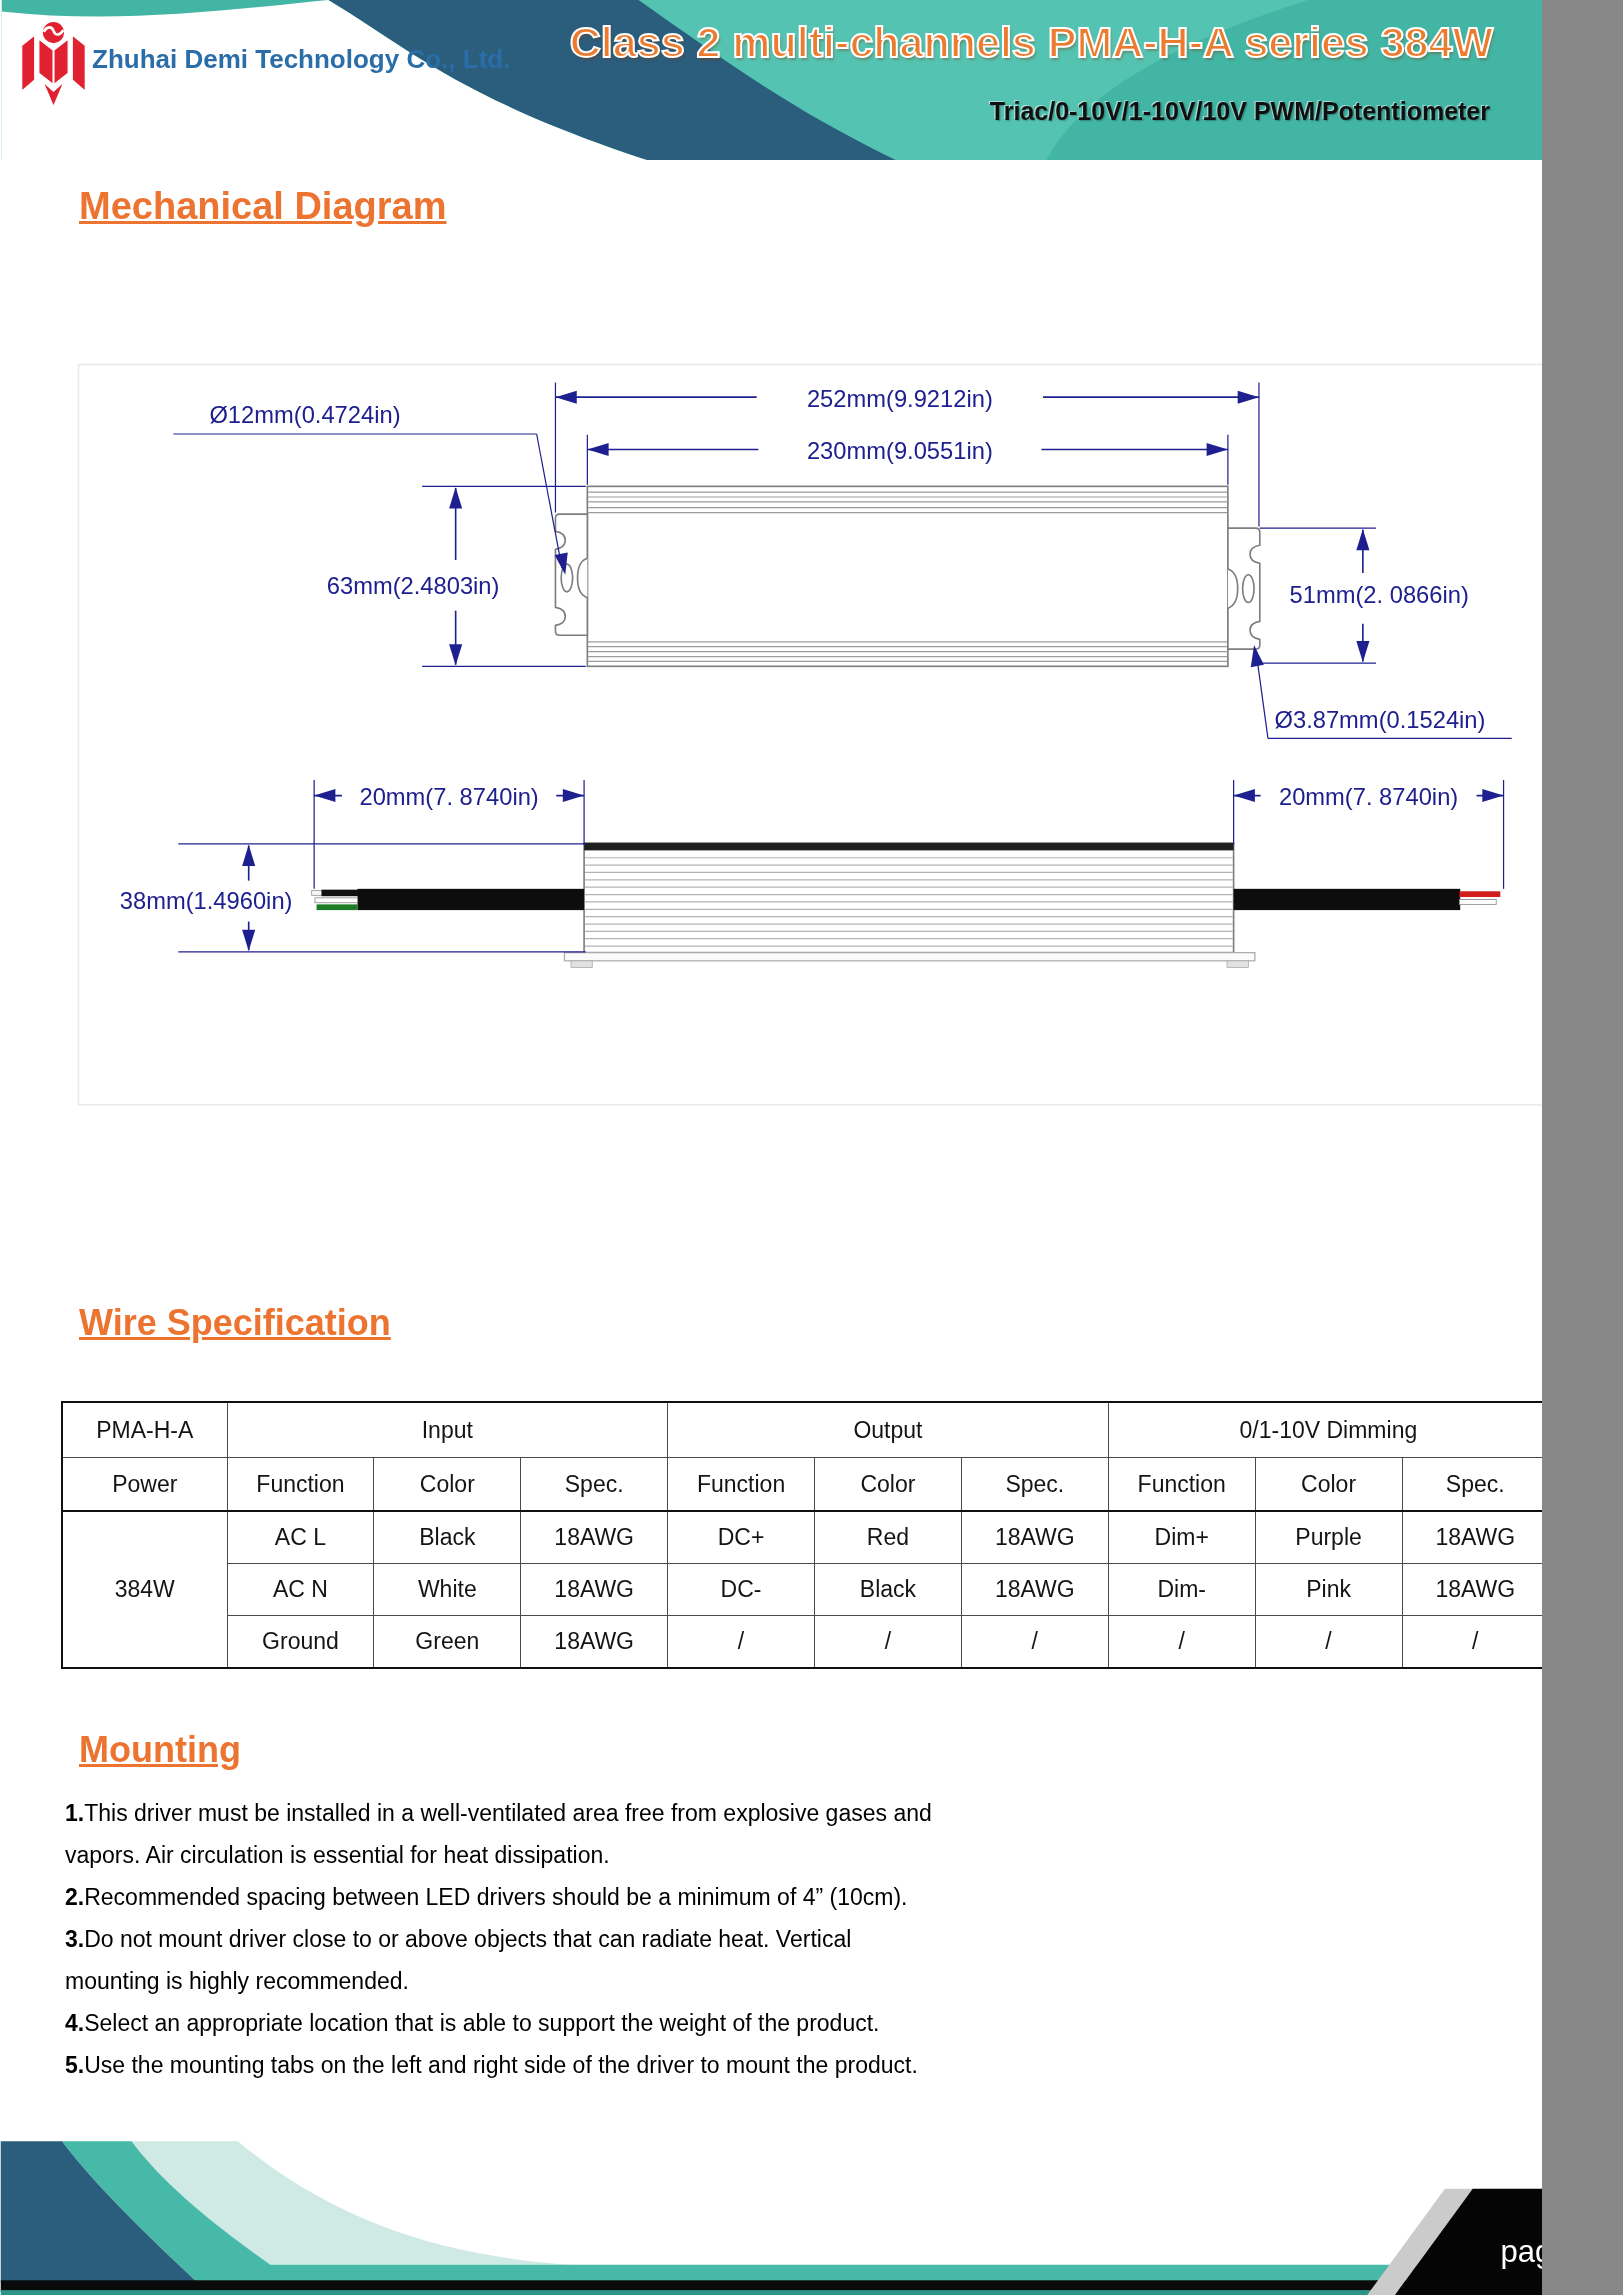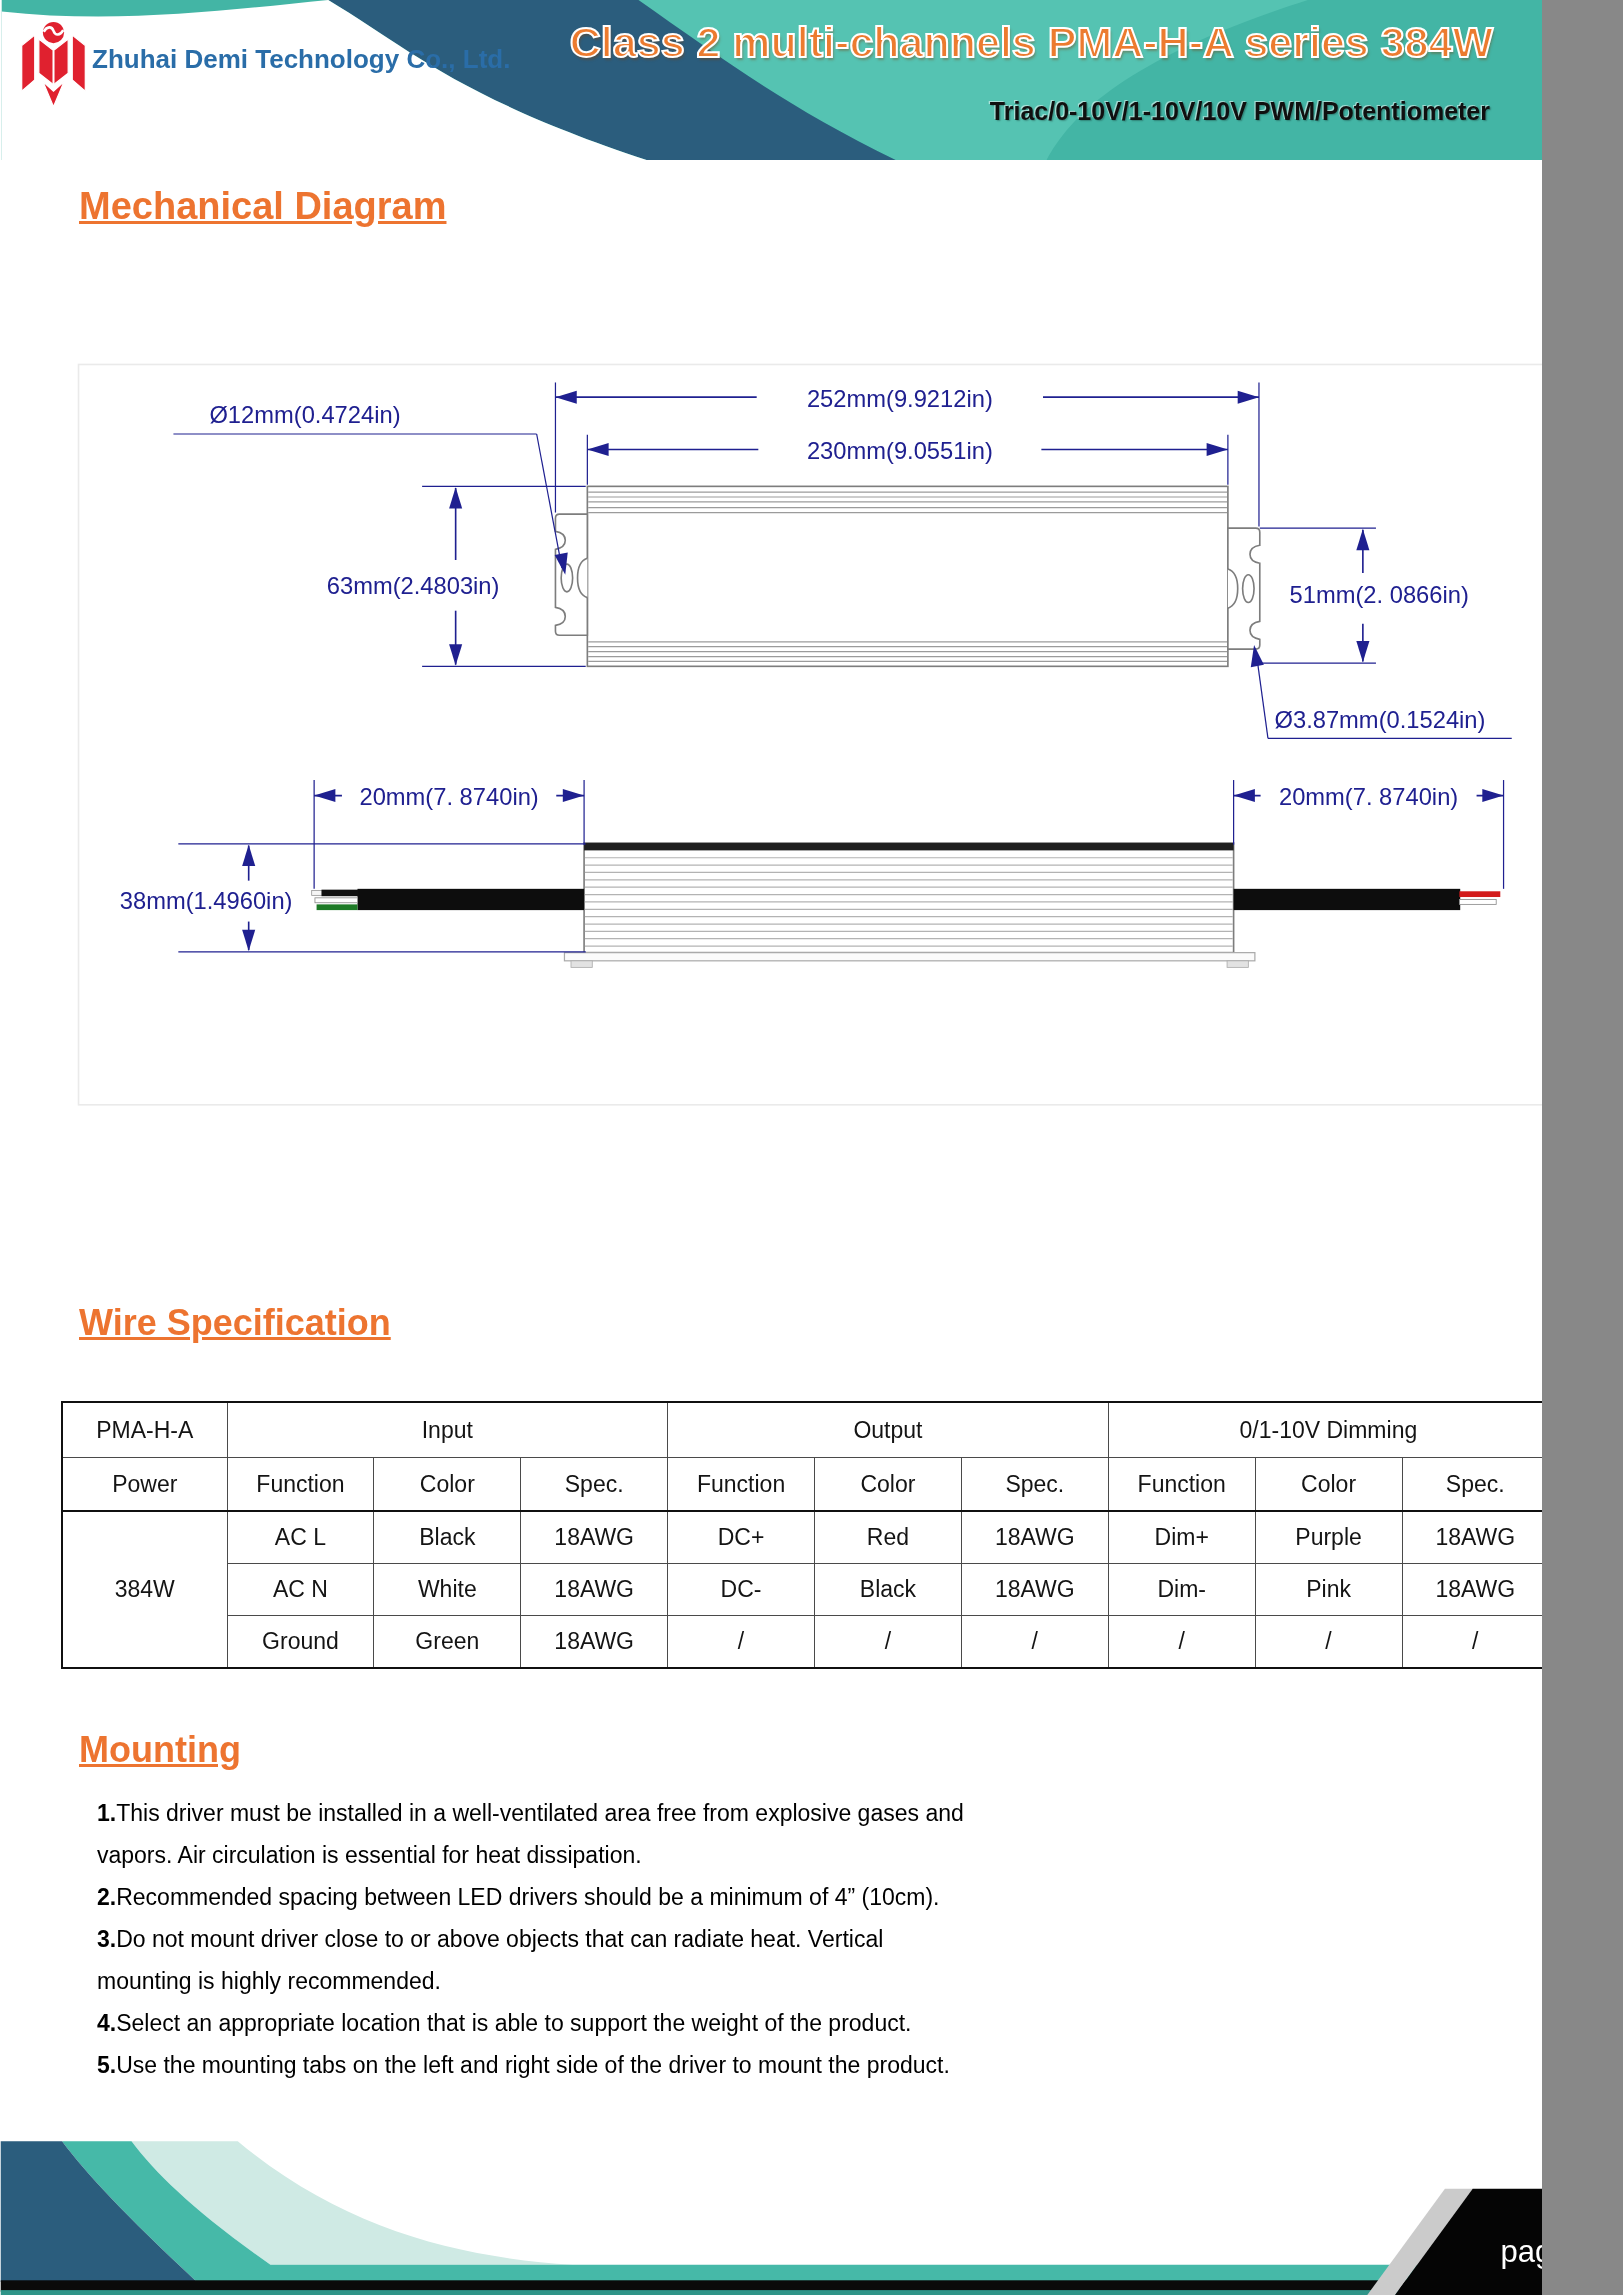--- a/index.html
+++ b/index.html
@@ -37,21 +37,21 @@
   
   .spec-table{position:absolute;left:61px;top:1401px;width:1489px;border-collapse:collapse;table-layout:fixed;
               font-size:23px;color:#141414;border:2.5px solid #101010;background:#fff;}
   .spec-table th,.spec-table td{border:0.8px solid #4a4a4a;font-weight:normal;text-align:center;
               vertical-align:middle;padding:0;font-family:"Liberation Sans",sans-serif;}
   .r1 th{height:54px;text-align:center;}
   .r2 th{height:52px;border-bottom:2.5px solid #101010;}
   .rd td{height:51px;}
 
   
-  .mounting{position:absolute;left:97px;top:1792px;width:1145px;}
+  .mounting{position:absolute;left:65px;top:1792px;width:1145px;}
   .mounting p{margin:0;font-size:23px;line-height:42px;color:#000;}
   .mounting b{font-weight:bold;}
   .m2{display:block;}
 
   
   .ftr-svg{position:absolute;left:0;top:2125px;}
   .page-num{fill:#ffffff;font-size:38px;font-family:"Liberation Sans",sans-serif;}
 </style>
 </head>
 <body>

